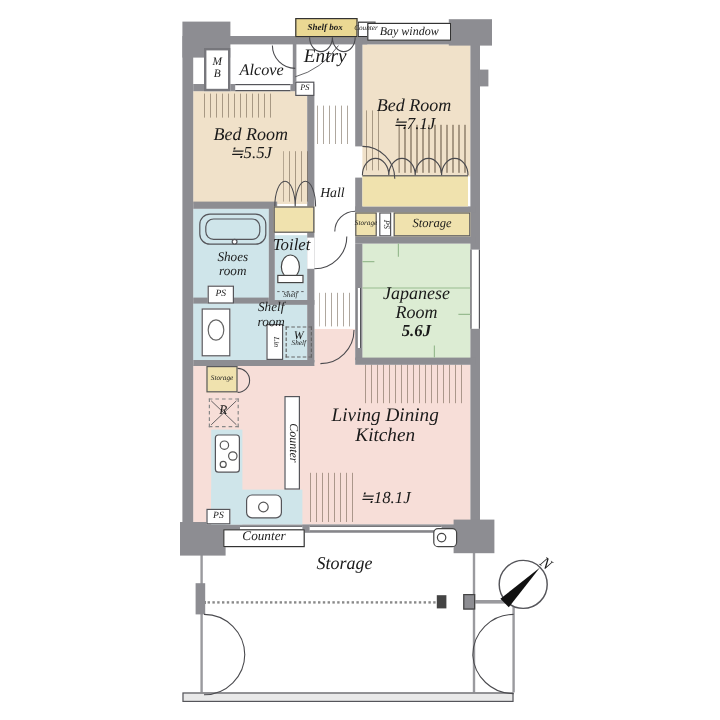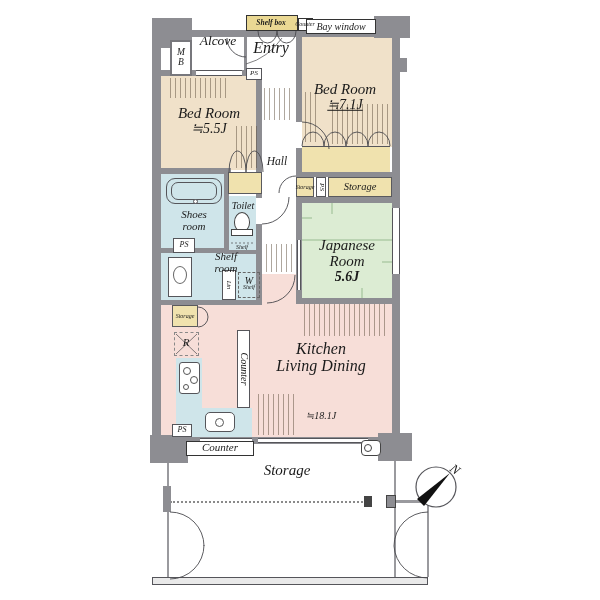--- a/index.html
+++ b/index.html
@@ -163,36 +163,36 @@
     </g>
   </svg>
 
   <div class="lbl" style="left:271px;top:23px;font-size:7.5px;font-weight:bold;">Shelf box</div>
   <div class="lbl" style="left:305px;top:24px;font-size:6px;">Counter</div>
   <div class="lbl" style="left:341px;top:27px;font-size:10px;">Bay window</div>
   <div class="lbl" style="left:181px;top:58px;font-size:9.5px;">
     <span>M</span>
       <span>B</span>
   </div>
-  <div class="lbl" style="left:218px;top:41px;font-size:13.5px;">Alcove</div>
+  <div class="lbl" style="left:218px;top:59px;font-size:13.5px;">Alcove</div>
   <div class="lbl" style="left:271px;top:48px;font-size:16px;">Entry</div>
   <div class="lbl" style="left:254px;top:74px;font-size:7px;">PS</div>
   <div class="lbl" style="left:209px;top:121px;font-size:15px;">
     <span>Bed Room</span>
       <span style="font-size:14px;">≒5.5J</span>
   </div>
   <div class="lbl" style="left:345px;top:97px;font-size:15px;">
     <span>Bed Room</span>
-      <span style="font-size:14px;text-decoration:underline;">≒7.1J</span>
+      <span style="font-size:14px;">≒7.1J</span>
   </div>
   <div class="lbl" style="left:277px;top:161px;font-size:11.5px;">Hall</div>
   <div class="lbl" style="left:305px;top:187px;font-size:6px;">Storage</div>
   <div class="lbl vtext" style="left:321px;top:187px;font-size:7px;">PS</div>
   <div class="lbl" style="left:360px;top:187px;font-size:10.5px;">Storage</div>
-  <div class="lbl" style="left:243px;top:206px;font-size:10px;">Toilet</div>
+  <div class="lbl" style="left:243px;top:206px;font-size:14px;">Toilet</div>
   <div class="lbl" style="left:242px;top:247px;font-size:6px;">Shelf</div>
   <div class="lbl" style="left:194px;top:221px;font-size:11px;">
     <span>Shoes</span>
       <span>room</span>
   </div>
   <div class="lbl" style="left:184px;top:245px;font-size:8px;">PS</div>
   <div class="lbl" style="left:226px;top:263px;font-size:11px;">
     <span>Shelf</span>
       <span>room</span>
   </div>
@@ -203,21 +203,21 @@
   </div>
   <div class="lbl" style="left:347px;top:261px;font-size:15px;">
     <span>Japanese</span>
       <span>Room</span>
       <span style="font-size:14px;font-weight:bold;">5.6J</span>
   </div>
   <div class="lbl" style="left:185px;top:316px;font-size:6px;">Storage</div>
   <div class="lbl" style="left:186px;top:343px;font-size:11px;">R</div>
   <div class="lbl vtext" style="left:243.5px;top:369px;font-size:10px;">Counter</div>
   <div class="lbl" style="left:321px;top:381px;font-size:16px;">
-    <span>Kitchen</span>
-      <span>Living Dining</span>
-      <span style="font-size:10px;margin-top:36px;">≒18.1J</span>
+    <span>Living Dining</span>
+      <span>Kitchen</span>
+      <span style="font-size:14px;margin-top:36px;">≒18.1J</span>
   </div>
   <div class="lbl" style="left:182px;top:430px;font-size:8px;">PS</div>
   <div class="lbl" style="left:220px;top:448px;font-size:11px;">Counter</div>
   <div class="lbl" style="left:287px;top:471px;font-size:15px;">Storage</div>
 
 </div>
 
 </body></html>

